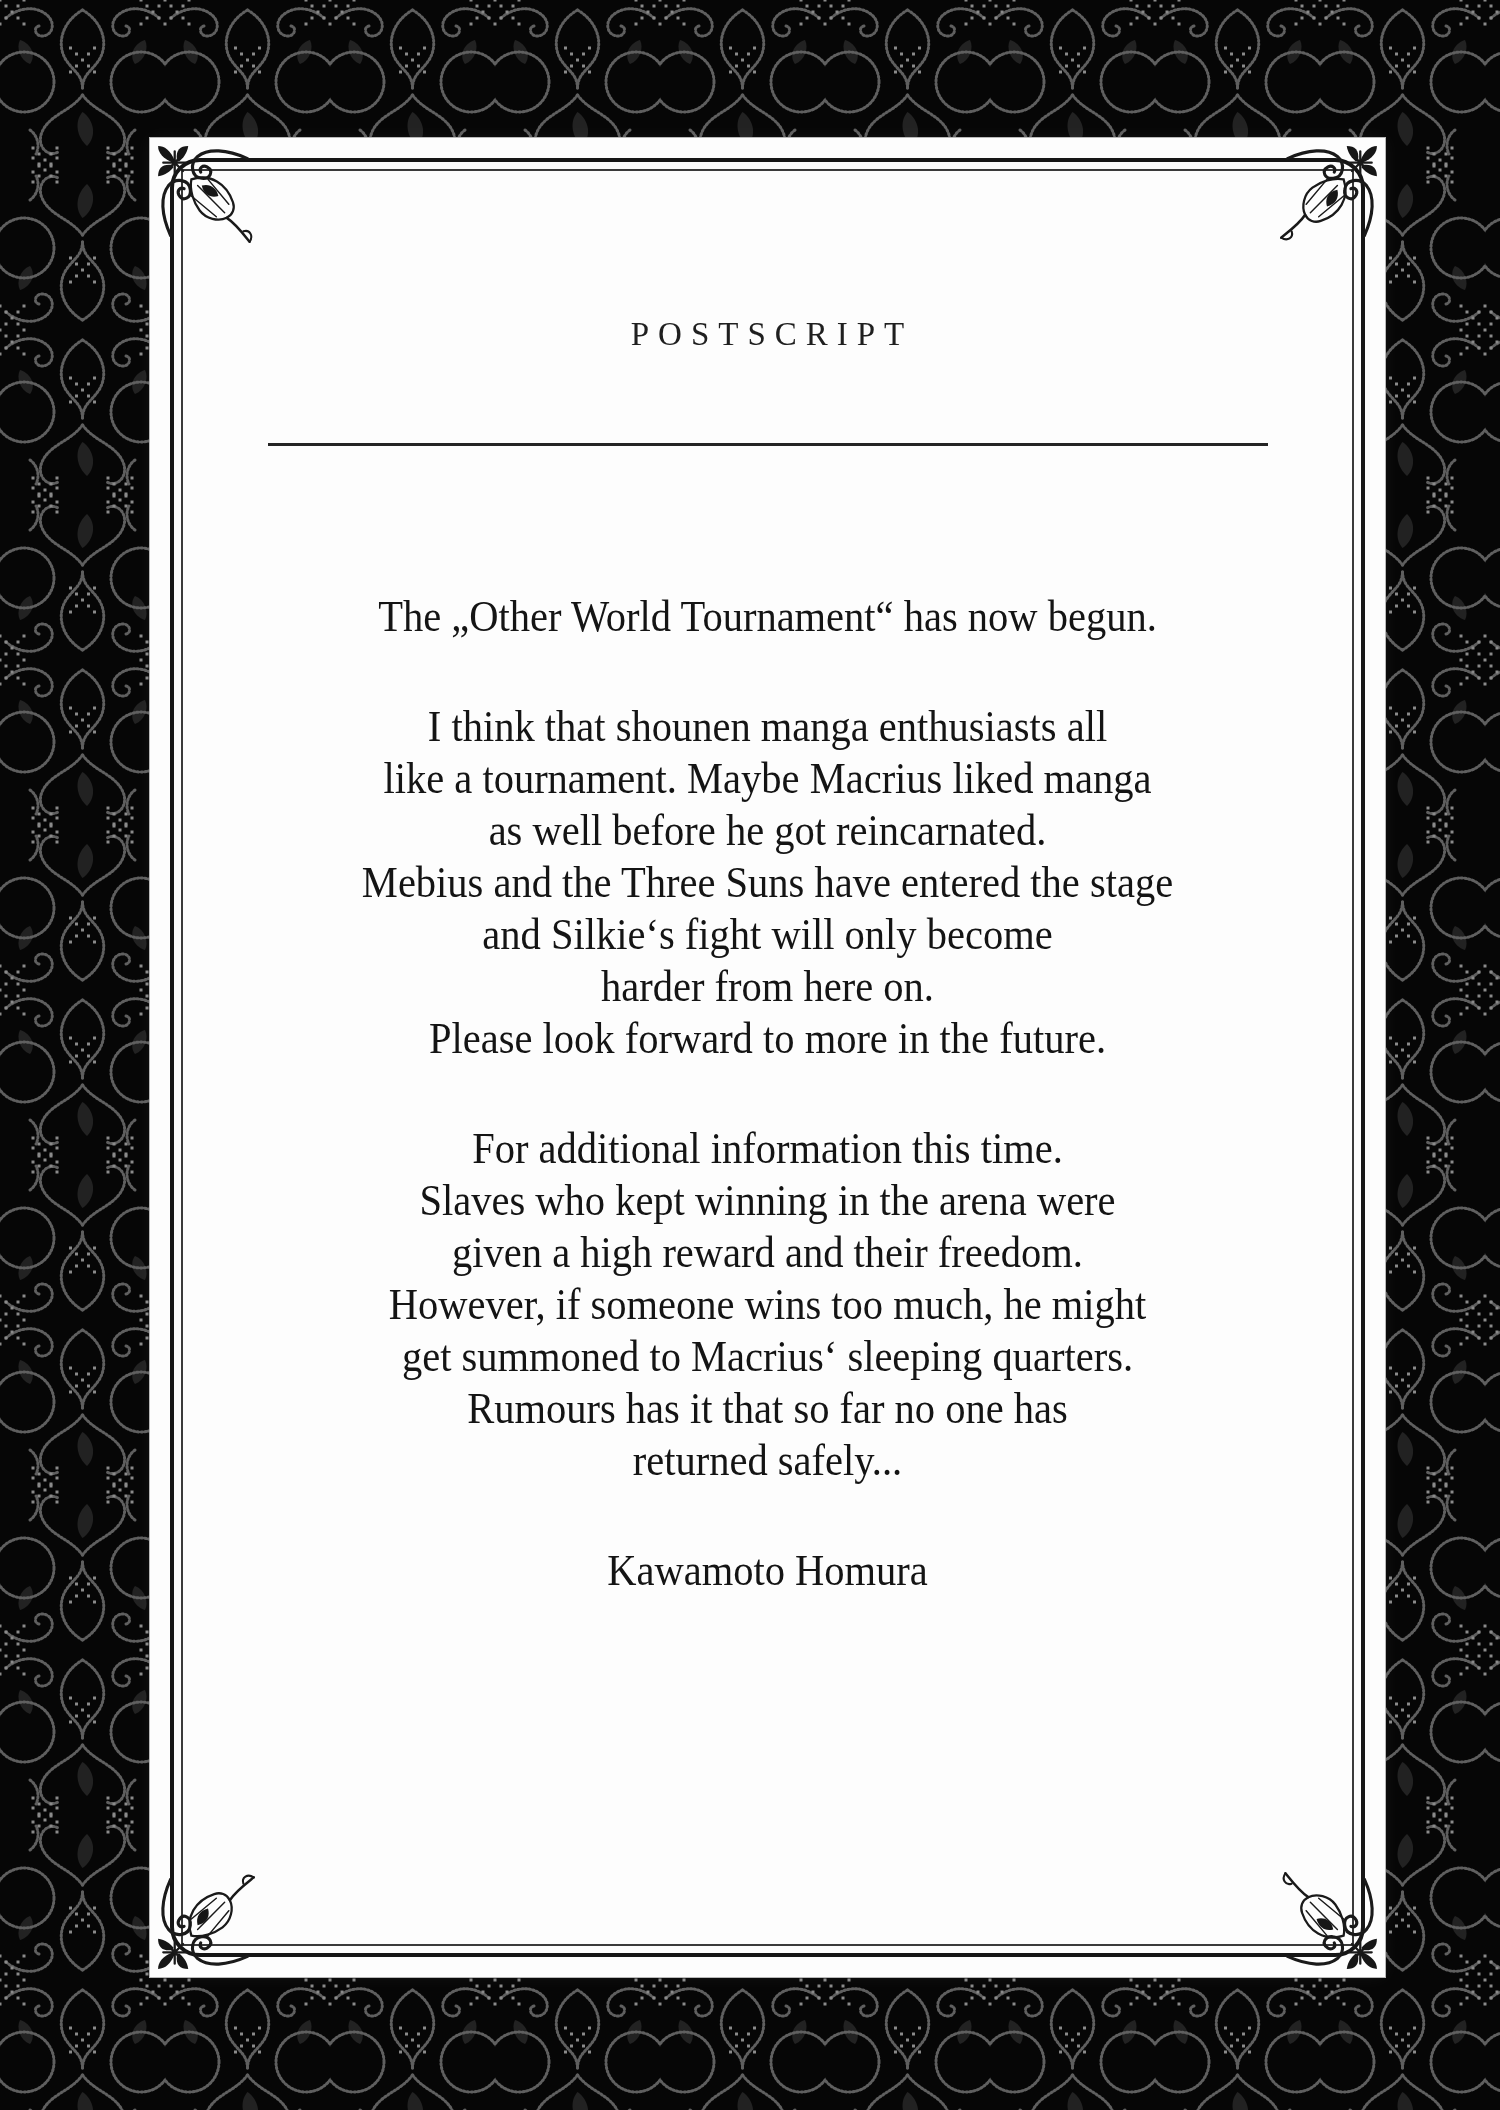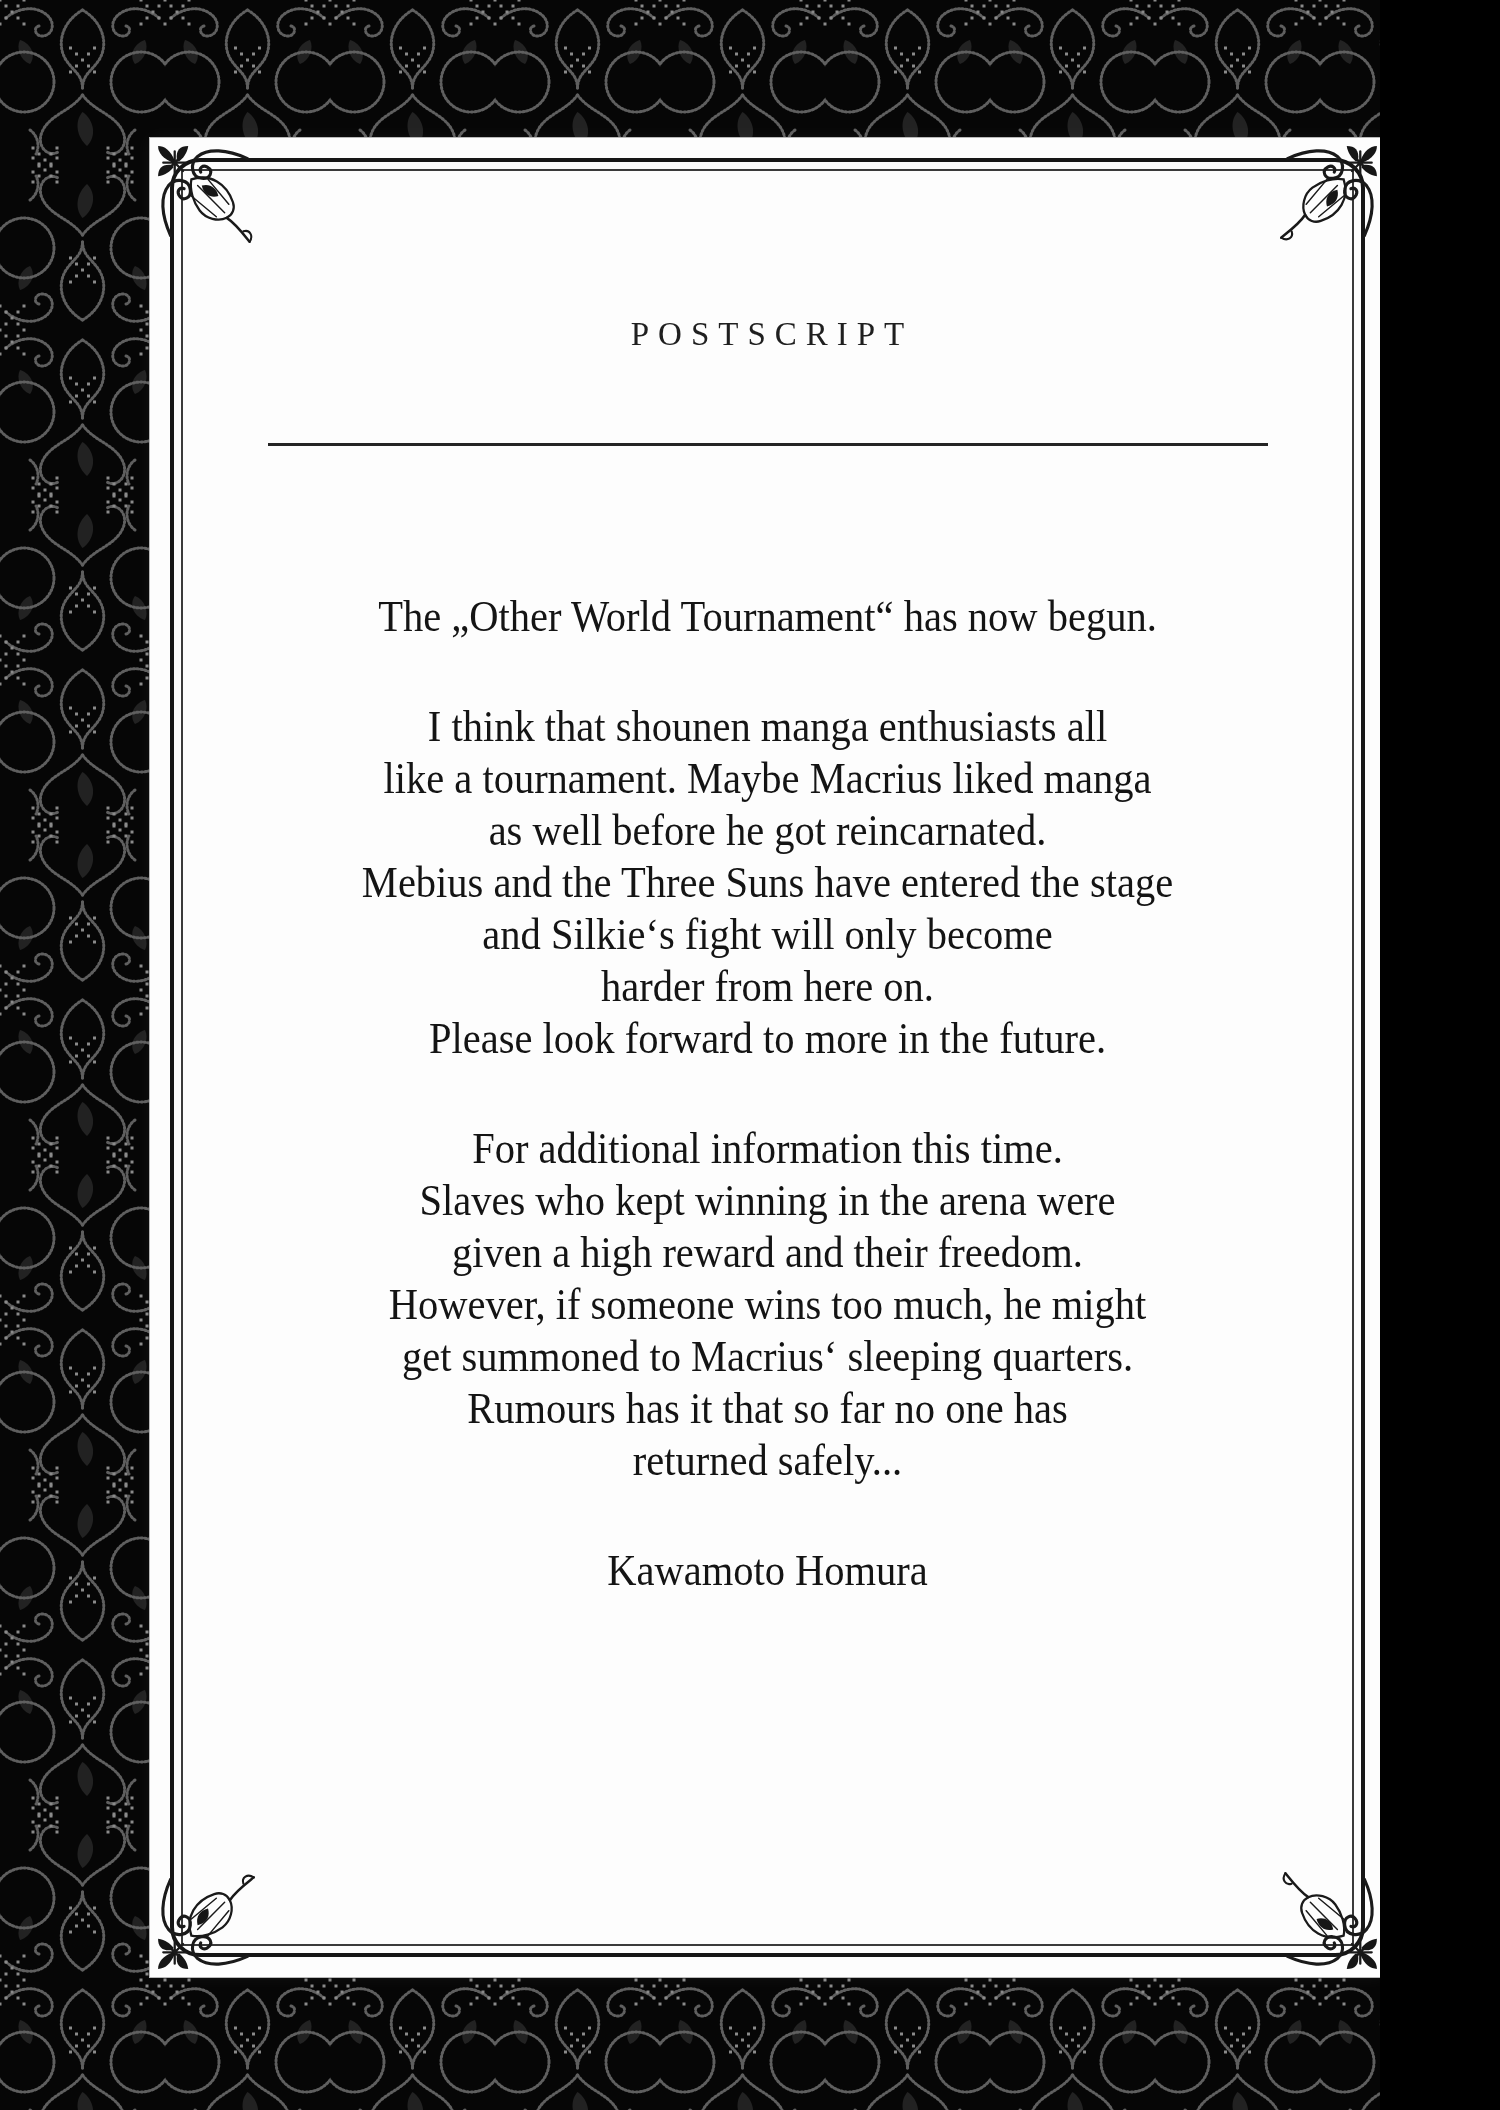--- a/index.html
+++ b/index.html
@@ -1,17 +1,17 @@
 <!DOCTYPE html>
 <html><head>
 <meta charset="utf-8">
 <style>
   html,body{margin:0;padding:0;background:#000;}
   .stage{
-    position:relative;width:1380px;height:2110px;overflow:hidden;
+    position:relative;width:1500px;height:2110px;overflow:hidden;
     background:#060606;font-family:"Liberation Serif","DejaVu Serif",serif;
   }
   .damask{position:absolute;left:0;top:0;width:1500px;height:2110px;display:block;}
   .page{
     position:absolute;left:150px;top:138px;width:1235px;height:1839px;
     background:#fdfdfd;
     box-shadow:0 0 0 1px #b9b9b9, 0 0 18px rgba(255,255,255,.06);
   }
   .frame-outer{
     position:absolute;inset:20px;border:4px solid #161616;border-radius:30px;

